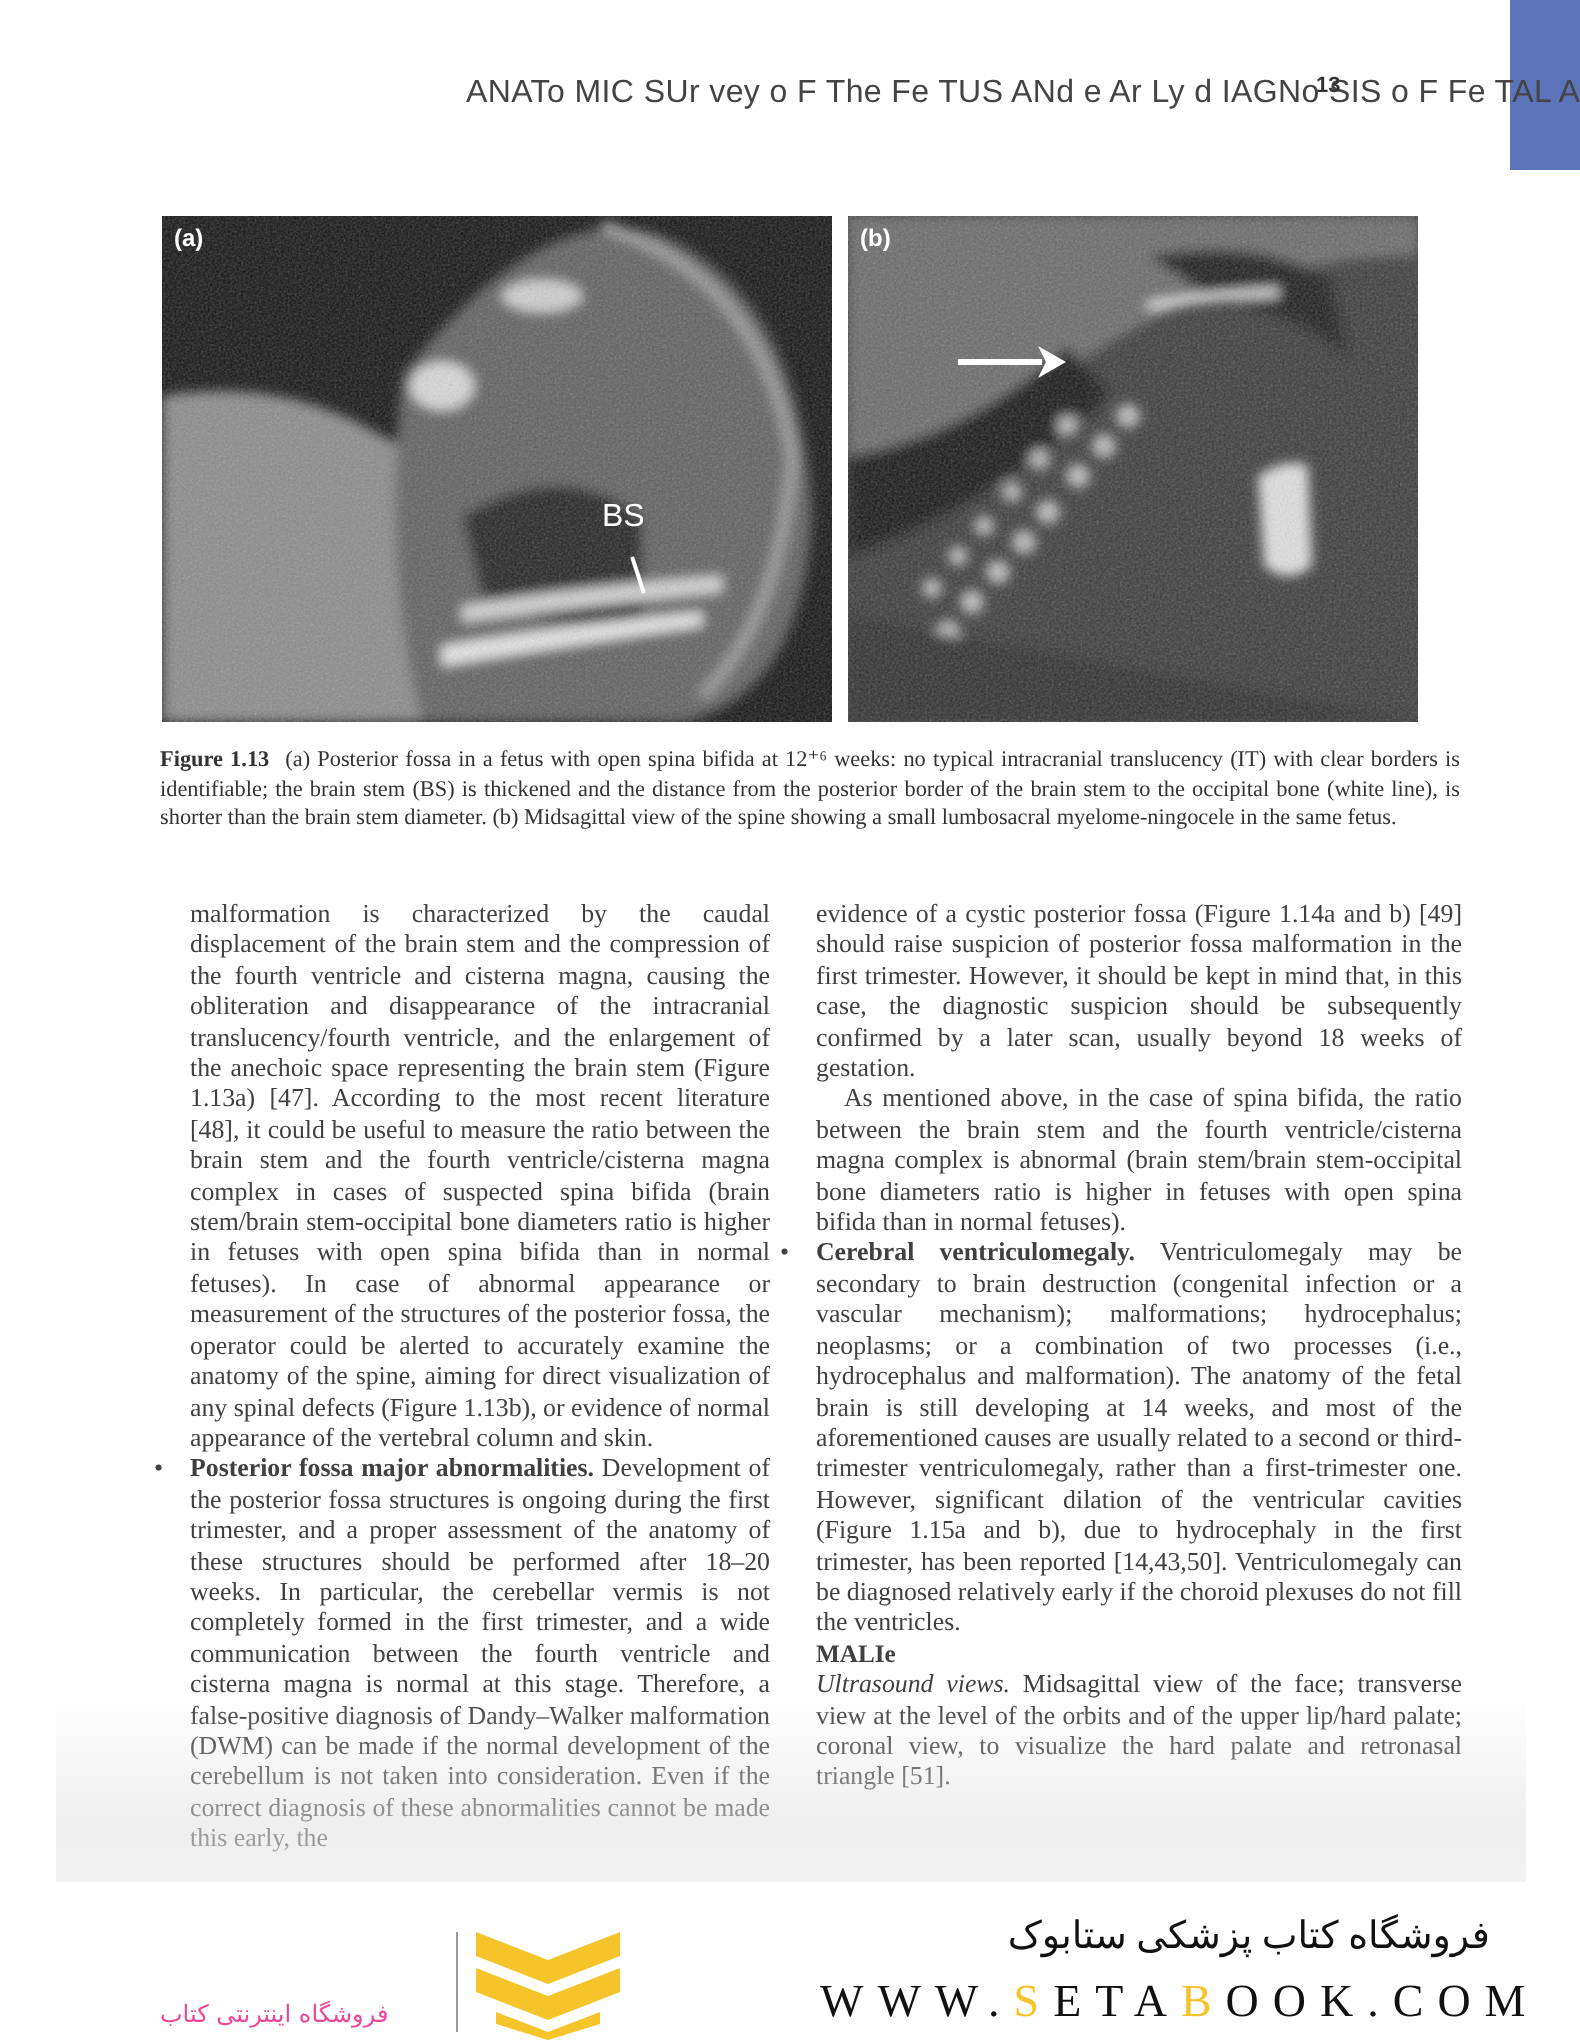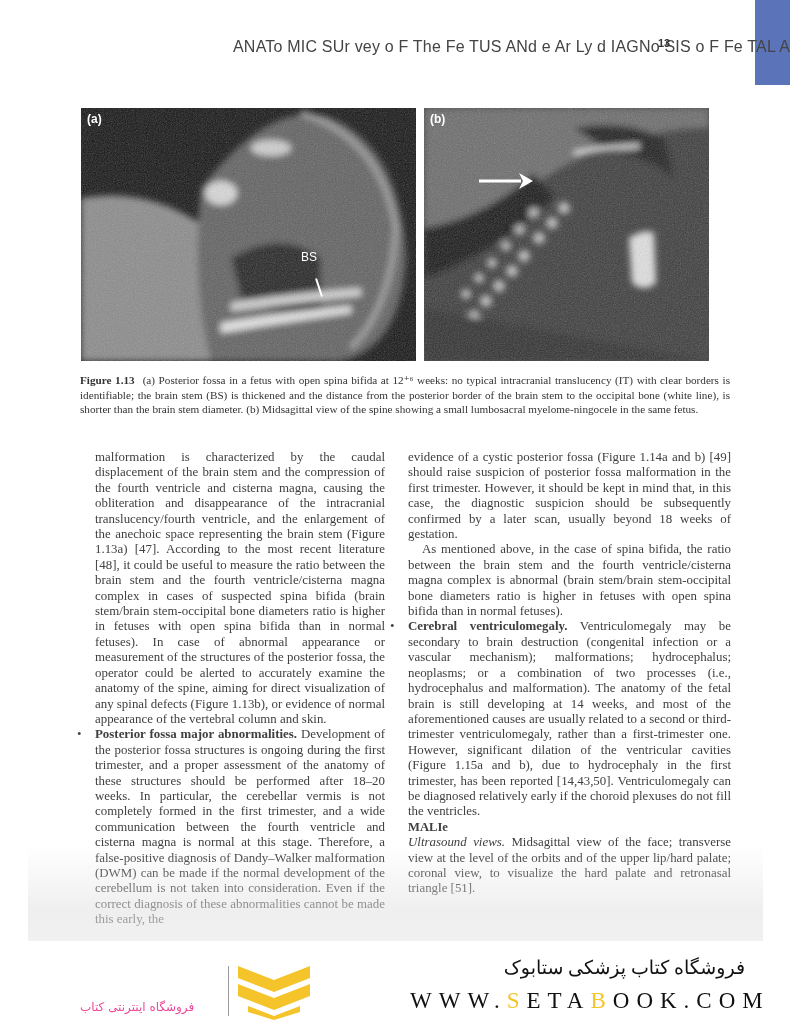--- a/index.html
+++ b/index.html
@@ -28,21 +28,21 @@
     }
     .panel-a { left: 81px; width: 335px; }
     .panel-b { left: 424px; width: 285px; }
     .panel-label {
       position: absolute; left: 6px; top: 4px; color: #fff;
       font-family: "Liberation Sans", "DejaVu Sans", sans-serif;
       font-weight: bold; font-size: 12px;
     }
     .bs-label {
       position: absolute; left: 220px; top: 142px; color: #fff;
-      font-family: "Liberation Sans", "DejaVu Sans", sans-serif; font-size: 12px;
+      font-family: "Liberation Sans", "DejaVu Sans", sans-serif; font-size: 16px;
     }
     .bs-line {
       position: absolute; left: 237px; top: 170px; width: 2px; height: 19px;
       background: #fff; transform: rotate(-18deg);
     }
     .arrow { position: absolute; left: 55px; top: 63px; }
 
     .caption {
       position: absolute; left: 80px; top: 373px; width: 650px;
       font-size: 11.2px; line-height: 14.6px; color: #333; text-align: justify;

